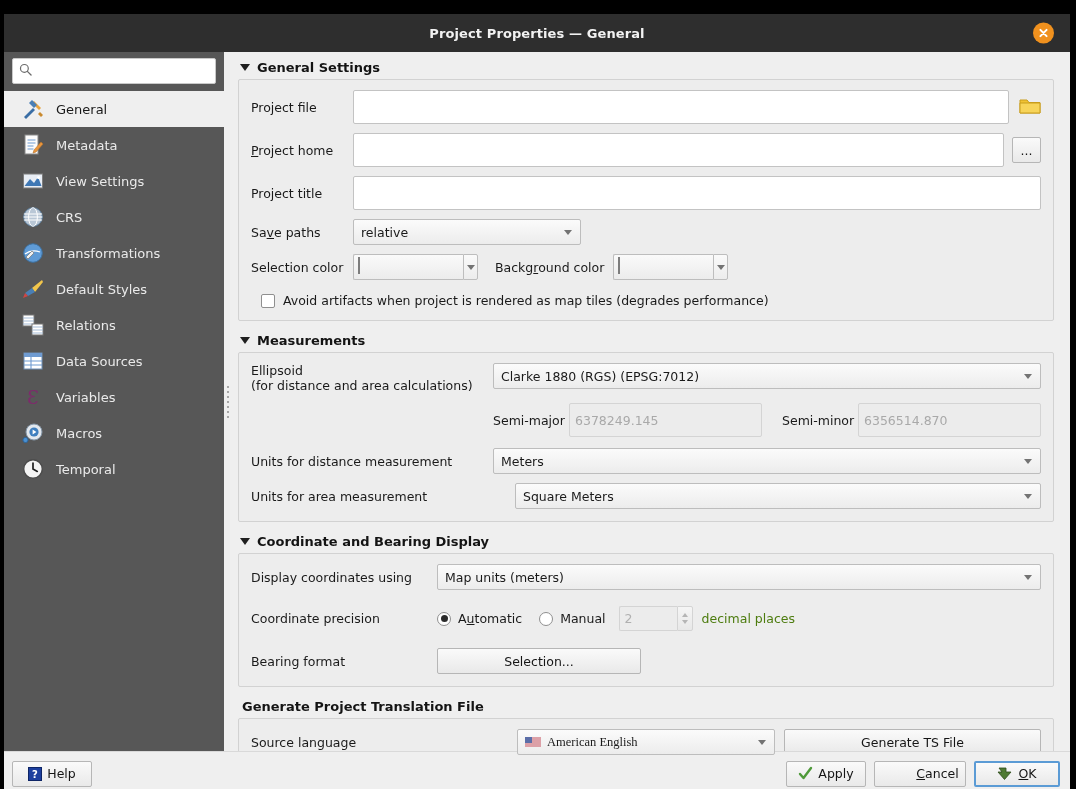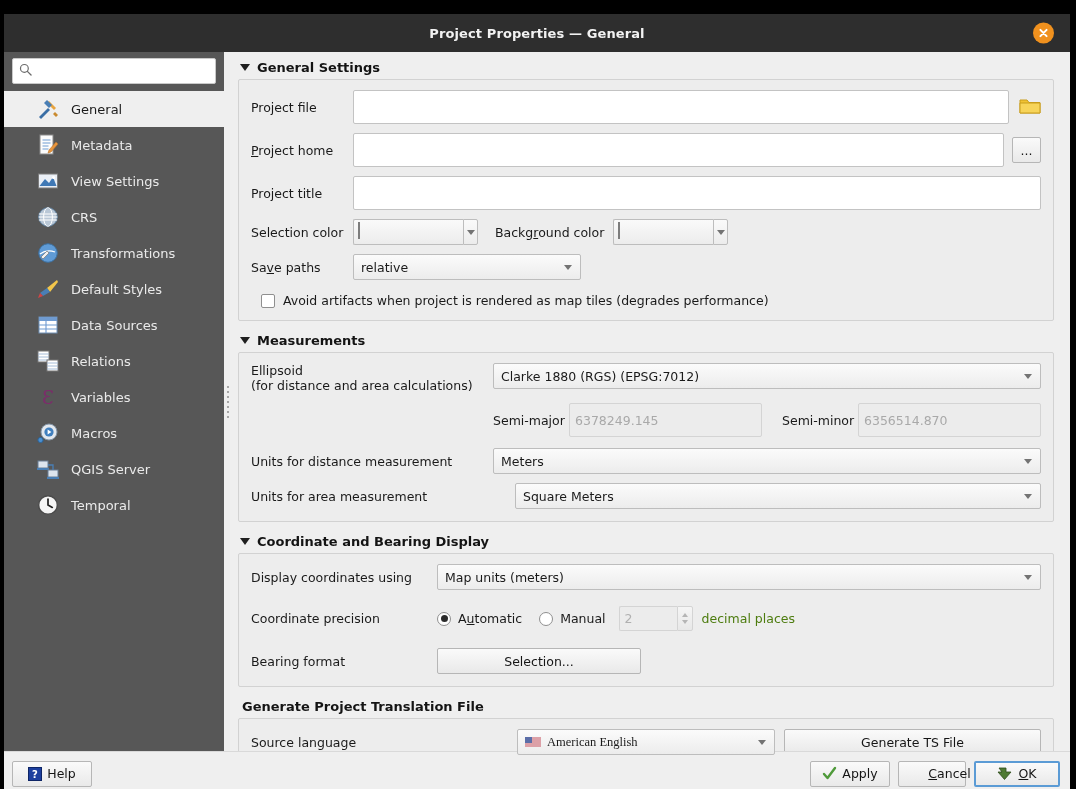--- a/index.html
+++ b/index.html
@@ -54,21 +54,21 @@
     display: flex; align-items: center; padding: 0 6px; gap: 5px;
   }
   .search-input {
     border: none; outline: none; background: transparent;
     font-family: "DejaVu Sans", sans-serif; font-size: 12.5px;
     flex: 1; color: #222; height: 22px;
   }
   .navlist { flex: 1; overflow: hidden; }
   .navitem {
     height: 36px; display: flex; align-items: center; gap: 11px;
-    padding-left: 32px; color: #eaeaea; font-size: 13px;
+    padding-left: 17px; color: #eaeaea; font-size: 13px;
   }
   .navitem.selected { background: #efefef; color: #1a1a1a; }
   .navicon { width: 24px; height: 24px; flex: 0 0 24px; display:block; }
   
   .splitter {
     width: 8px; min-width: 8px; background: #efefef;
     display: flex; align-items: center; justify-content: center;
   }
   .splitter .dots { display: flex; flex-direction: column; gap: 3px; }
   .splitter .dots i { width: 2px; height: 2px; background: #a6a6a6; display:block; }
@@ -243,64 +243,54 @@
           <svg class="navicon" viewBox="0 0 24 24">
             <path d="M21 3 L11 11 L14 15 L22 5 Z" fill="#f2c64b"></path>
             <path d="M11 11 L14 15 L7 19 L4 16 Z" fill="#4a7fb5"></path>
             <path d="M4 16 L7 19 L2 21 Z" fill="#d04545"></path>
           </svg>
           <span>Default Styles</span>
         </div>
 
         <div class="navitem">
           <svg class="navicon" viewBox="0 0 24 24">
-            <rect x="3" y="4" width="18" height="16" fill="#fff" stroke="#6f8fb5"></rect>
-            <rect x="3" y="4" width="18" height="4" fill="#6f9bd1"></rect>
-            <path d="M3 12h18 M3 16h18 M10 8v12" stroke="#6f9bd1" stroke-width="1.1"></path>
-          </svg>
-          <span>Data Sources</span>
-        </div>
-
-        <div class="navitem">
-          <svg class="navicon" viewBox="0 0 24 24">
             <rect x="2" y="2" width="11" height="11" fill="#fff" stroke="#777"></rect>
             <path d="M2 5h11 M2 8h11 M2 11h11" stroke="#9cb6d4" stroke-width=".9"></path>
             <rect x="11" y="11" width="11" height="11" fill="#fff" stroke="#777"></rect>
             <path d="M11 14h11 M11 17h11 M11 20h11" stroke="#9cb6d4" stroke-width=".9"></path>
           </svg>
           <span>Relations</span>
         </div>
 
         <div class="navitem">
           <svg class="navicon" viewBox="0 0 24 24">
+            <rect x="3" y="4" width="18" height="16" fill="#fff" stroke="#6f8fb5"></rect>
+            <rect x="3" y="4" width="18" height="4" fill="#6f9bd1"></rect>
+            <path d="M3 12h18 M3 16h18 M10 8v12" stroke="#6f9bd1" stroke-width="1.1"></path>
+          </svg>
+          <span>Data Sources</span>
+        </div>
+
+        <div class="navitem">
+          <svg class="navicon" viewBox="0 0 24 24">
             <text x="12" y="19" font-family="DejaVu Serif, serif" font-size="19" fill="#7d2b6b" text-anchor="middle">Ɛ</text>
           </svg>
           <span>Variables</span>
         </div>
 
         <div class="navitem">
           <svg class="navicon" viewBox="0 0 24 24">
             <circle cx="13" cy="11" r="8" fill="#e3e8ee" stroke="#8496a8"></circle>
             <circle cx="13" cy="11" r="4.6" fill="#3f7fbf"></circle>
             <path d="M11.6 8.6 L15.4 11 L11.6 13.4 Z" fill="#fff"></path>
             <circle cx="4.5" cy="19" r="2.6" fill="#4a8fd0" stroke="#2c6296"></circle>
           </svg>
           <span>Macros</span>
         </div>
 
-        <div class="navitem">
-          <svg class="navicon" viewBox="0 0 24 24">
-            <rect x="2" y="4" width="10" height="7" fill="#dde5ee" stroke="#6a7f95"></rect>
-            <rect x="1" y="11" width="12" height="2" fill="#4a7fb5"></rect>
-            <rect x="12" y="13" width="10" height="7" fill="#dde5ee" stroke="#6a7f95"></rect>
-            <rect x="11" y="20" width="12" height="2" fill="#4a7fb5"></rect>
-            <path d="M12 8 L17 8 L17 13" stroke="#4a7fb5" stroke-width="1.3" fill="none"></path>
-          </svg>
-          <span>QGIS Server</span>
-        </div>
 
         <div class="navitem">
           <svg class="navicon" viewBox="0 0 24 24">
             <circle cx="12" cy="12" r="9.3" fill="#f4f4f4" stroke="#4a4a4a" stroke-width="1.4"></circle>
             <path d="M12 6 L12 12 L16.3 14.4" stroke="#1e1e1e" stroke-width="1.7" fill="none" stroke-linecap="round"></path>
           </svg>
           <span>Temporal</span>
         </div>
 
       </div>
@@ -342,41 +332,41 @@
           <input class="field" style="flex: 1 1 0%; margin-right: 8px;" value="">
           <span class="btn" style="width:29px;padding:0;">...</span>
         </div>
 
         <div class="row">
           <span class="lbl" style="width:102px">Project title</span>
           <input class="field" style="flex: 1 1 0%;" value="">
         </div>
 
         <div class="row">
+          <span class="lbl" style="width:102px">Sa<u>v</u>e paths</span>
+          <span class="combo" style="width:228px;">
+            <span class="cv">relative</span>
+            <span class="cdown"></span>
+          </span>
+        </div>
+
+        <div class="row">
           <span class="lbl" style="width:102px">Selection color</span>
           <span class="colorbtn">
             <span class="swatchwrap"><span class="swatch" id="sel-swatch" style="background: rgb(255, 255, 0);"></span></span>
             <span class="arrowpart">
                 <span class="cdown"></span>
               </span>
           </span>
           <span class="lbl" style="margin-left:17px;">Backg<u>r</u>ound color</span>
           <span class="colorbtn" style="margin-left:9px;">
             <span class="swatchwrap" style="width:100px;"><span class="swatch" id="bg-swatch" style="background: rgb(255, 255, 255);"></span></span>
             <span class="arrowpart">
                 <span class="cdown"></span>
               </span>
-          </span>
-        </div>
-
-        <div class="row">
-          <span class="lbl" style="width:102px">Sa<u>v</u>e paths</span>
-          <span class="combo" style="width:228px;">
-            <span class="cv">relative</span>
-            <span class="cdown"></span>
           </span>
         </div>
 
         <div class="row" style="margin-top:13px;">
           <span class="chk" style="margin-left:10px;"></span>
           <span class="lbl" style="margin-left:8px;">Avoid artifacts when project is rendered as map tiles (degrades performance)</span>
         </div>
       </div>
 
       <div class="grouptitle">
@@ -492,21 +482,21 @@
 
     <span class="spacer"></span>
 
     <span class="btn" style="width:80px;">
       <svg width="15" height="15" viewBox="0 0 15 15">
         <path d="M2 8 L5.5 12 L13 2" stroke="#4f9a3a" stroke-width="2.4" fill="none" stroke-linecap="round" stroke-linejoin="round"></path>
       </svg>
       <span>Apply</span>
     </span>
 
-    <span class="btn" style="width:68px;gap:35px;">
+    <span class="btn" style="width:92px;gap:35px;">
       <svg width="15" height="15" viewBox="0 0 15 15">
         <path d="M4.8 0.6 H10.2 L14.4 4.8 V10.2 L10.2 14.4 H4.8 L0.6 10.2 V4.8 Z" fill="#cf2b20" stroke="#8f1a12"></path>
         <path d="M5 5 L10 10 M10 5 L5 10" stroke="#fff" stroke-width="1.7" stroke-linecap="round"></path>
       </svg>
       <span><u>C</u>ancel</span>
     </span>
 
     <span class="btn focused" style="width:86px;">
       <svg width="16" height="15" viewBox="0 0 16 15">
         <path d="M2 2 L9 2 L9 6 L14 6 L7.5 13.5 L1 6 L5 6 Z" fill="#4f7a33" stroke="#2e4b1d" stroke-width=".8" stroke-linejoin="round"></path>

